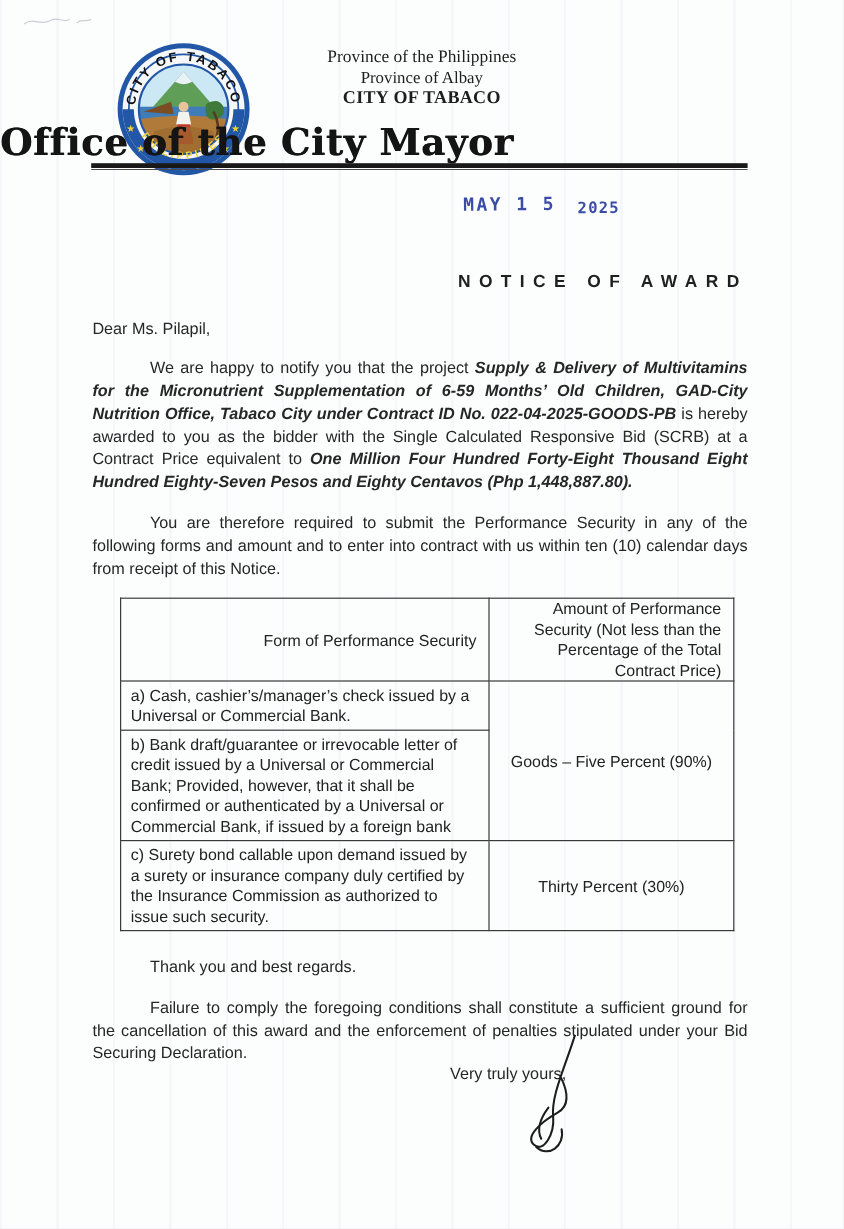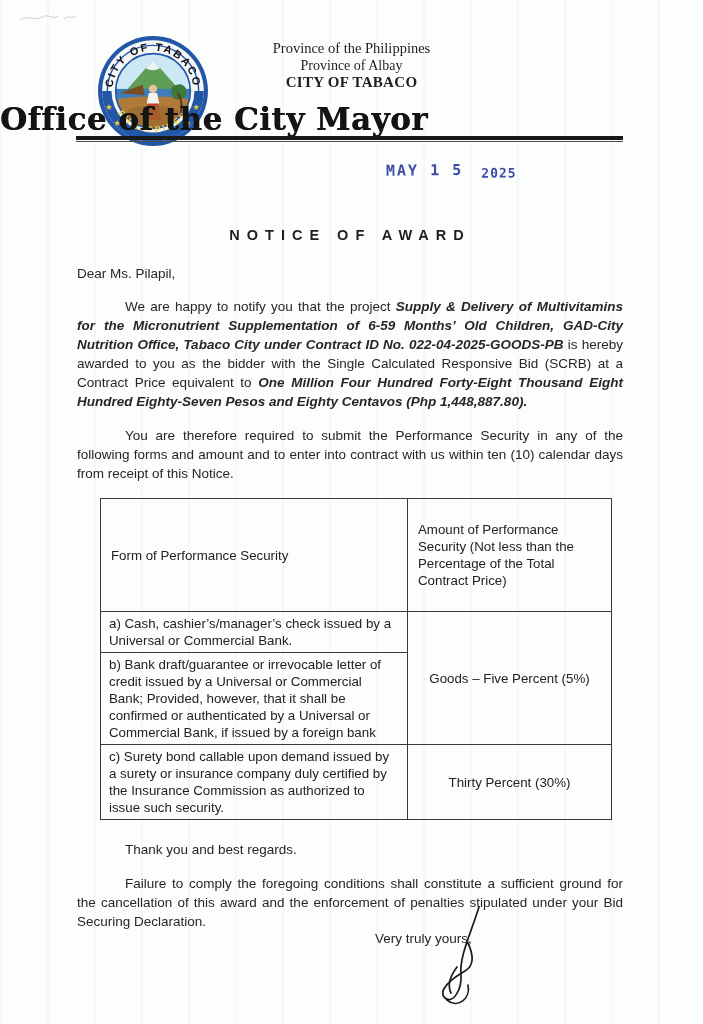--- a/index.html
+++ b/index.html
@@ -25,29 +25,29 @@
     background:linear-gradient(to bottom,#191919 0 4px,rgba(0,0,0,0) 4px 5px,#4c4c4c 5px 6px,rgba(0,0,0,0) 6px)}
   .seal{position:absolute;top:35px;left:97px;width:112px;height:112px}
   
   .stamp{position:absolute;top:161px;left:386px;color:#2b3da0;
     font-family:"DejaVu Sans Mono",monospace;font-weight:bold;font-size:15px;
     letter-spacing:2px;transform:rotate(-.6deg);opacity:.92;white-space:nowrap}
   .stamp .yr{font-size:13px;position:relative;top:3px;margin-left:7px;letter-spacing:1px}
   
   .content{position:absolute;left:77px;top:212px;width:546px;font-size:13.5px;line-height:16px}
   .addr-name,.addr-company{font-weight:bold}
-  .noa-title{margin-top:15px;text-align:center;font-weight:bold;font-size:14.5px;
+  .noa-title{margin-top:15px;text-align:right;font-weight:bold;font-size:14.5px;
     letter-spacing:7px;color:#1f1f1f;white-space:nowrap}
   .salutation{margin-top:23px}
   p.bodytext{margin:15px 0 0 0;text-align:justify;line-height:19px;text-indent:48px}
   .bi{font-weight:bold;font-style:italic}
   
   table.ps{border-collapse:collapse;margin:15px 0 0 23px;width:512px;font-size:13.3px;line-height:17px;color:#222}
   table.ps td,table.ps th{border:1.6px solid #3a3a3a;padding:3px 8px;font-weight:normal;vertical-align:middle}
-  table.ps th{text-align:left;padding:22px 10px}
+  table.ps th{text-align:right;padding:0 10px}
   .col-form{width:286px}
   .cell-amount{text-align:center}
   
   .closing{position:relative;margin-left:298px;line-height:16px}
   .mayor-sig{position:absolute;left:52px;top:-26px;width:78px;height:108px;pointer-events:none}
 </style>
 </head>
 <body>
 
 <div class="page">
@@ -122,21 +122,21 @@
     <p class="bodytext">You are therefore required to submit the Performance Security in any of the following forms and amount and to enter into contract with us within ten (10) calendar days from receipt of this Notice.</p>
 
     <table class="ps">
       <tbody>
           <tr>
         <th class="col-form">Form of Performance Security</th>
         <th>Amount of Performance Security (Not less than the Percentage of the Total Contract Price)</th>
       </tr>
       <tr>
         <td>a) Cash, cashier’s/manager’s check issued by a Universal or Commercial Bank.</td>
-        <td class="cell-amount" rowspan="2">Goods – Five Percent (5%)</td>
+        <td class="cell-amount" rowspan="2">Goods – Five Percent (90%)</td>
       </tr>
       <tr>
         <td>b) Bank draft/guarantee or irrevocable letter of credit issued by a Universal or Commercial Bank; Provided, however, that it shall be confirmed or authenticated by a Universal or Commercial Bank, if issued by a foreign bank</td>
       </tr>
       <tr>
         <td>c) Surety bond callable upon demand issued by a surety or insurance company duly certified by the Insurance Commission as authorized to issue such security.</td>
         <td class="cell-amount">Thirty Percent (30%)</td>
       </tr>
     </tbody>
       </table>

